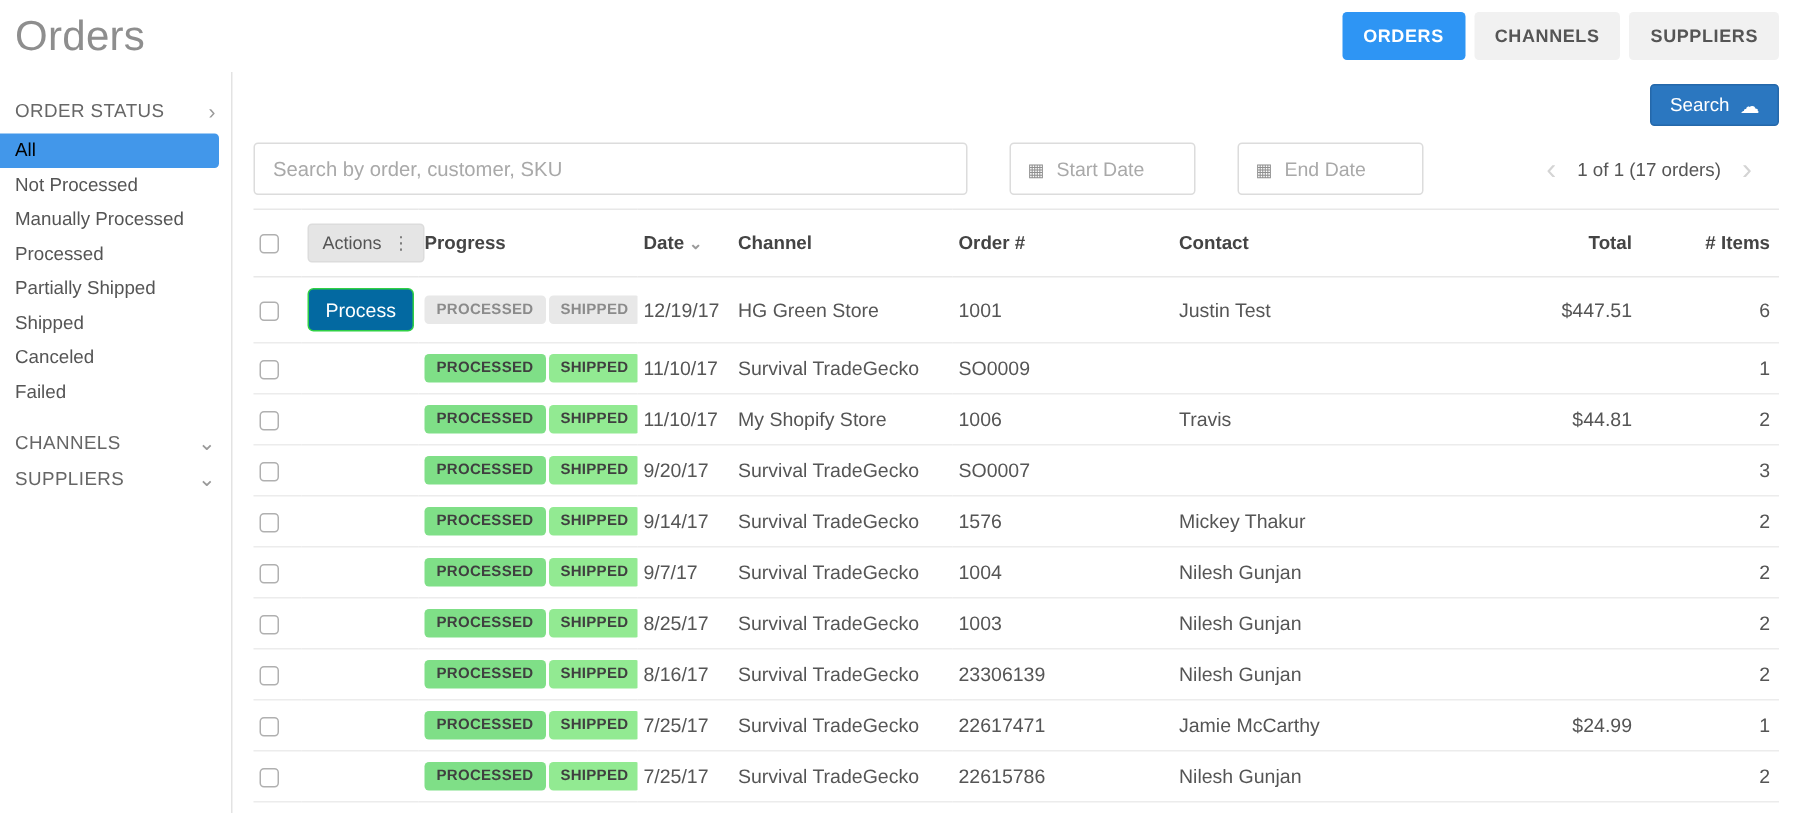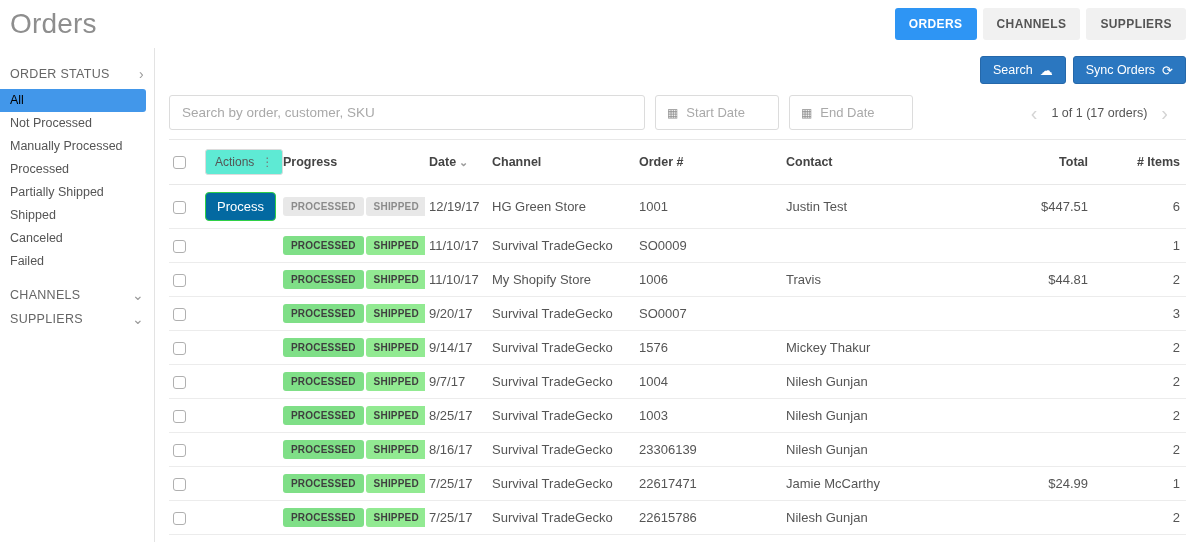--- a/index.html
+++ b/index.html
@@ -37,21 +37,21 @@
   
   .main { flex:1; padding:8px 14px 0 14px; min-width:0; }
 
   .btn-row { display:flex; justify-content:flex-end; gap:7px; margin:0 0 11px 0; }
   .btn-blue {
     background:#2b77c0; color:#fff; border:1px solid #2568aa; border-radius:3px;
     font-size:12.5px; font-family:inherit; padding:6px 12px; display:inline-flex; align-items:center; gap:7px; cursor:pointer;
   }
   .btn-blue .ic { font-size:13px; line-height:1; }
 
-  .filter-row { display:flex; align-items:center; gap:10px; margin-bottom:9px; }
+  .filter-row { display:flex; align-items:center; gap:28px; margin-bottom:9px; }
   .search-input {
     width:476px; height:35px; border:1px solid #dcdcdc; border-radius:3px;
     padding:0 12px; font-size:13.5px; color:#555; font-family:inherit; outline:none;
   }
   .search-input::placeholder { color:#a9a9a9; }
   .date-input {
     display:flex; align-items:center; gap:8px; width:124px; height:35px;
     border:1px solid #dcdcdc; border-radius:3px; padding:0 11px;
     color:#a9a9a9; font-size:13px; cursor:pointer; background:#fff;
   }
@@ -76,21 +76,21 @@
   tbody td { padding:7px 4px; border-bottom:1px solid #ececec; color:#555; white-space:nowrap; overflow:hidden; }
   th.num, td.num { text-align:right; padding-right:6px; }
   .caret { color:#9a9a9a; font-size:11px; margin-left:3px; }
 
   .checkbox {
     appearance:none; -webkit-appearance:none; width:13px; height:13px; margin:0;
     border:1px solid #b0b0b0; border-radius:3px; background:#fff; cursor:pointer; vertical-align:middle;
   }
 
   .actions-btn {
-    display:inline-flex; align-items:center; gap:7px; background:#5eead4; border:1px solid #dcdcdc;
+    display:inline-flex; align-items:center; gap:7px; background:#e5e5e5; border:1px solid #dcdcdc;
     border-radius:3px; color:#555; font-size:12px; font-family:inherit; padding:5px 9px; cursor:pointer; font-weight:normal;
   }
   .actions-btn .ic { color:#777; font-size:12px; }
 
   .process-btn {
     background:#0369a1; color:#fff; border:1px solid #2fd045; border-radius:4px;
     font-size:13px; font-family:inherit; padding:6px 11px; cursor:pointer;
   }
 
   .pill { display:inline-flex; gap:2px; }
@@ -139,24 +139,20 @@
       <span class="side-chevron">⌄</span>
     </div>
   </aside>
 
   <main class="main">
 
     <div class="btn-row">
       <button class="btn-blue">
         <span>Search</span>
         <span class="ic">☁</span>
-      </button>
-      <button class="btn-blue">
-        <span>Sync Orders</span>
-        <span class="ic">⟳</span>
       </button>
     </div>
 
     <div class="filter-row">
       <input class="search-input" type="text" placeholder="Search by order, customer, SKU" style="">
       <div class="date-input">
         <span class="ic">▦</span>
         <span>Start Date</span>
       </div>
       <div class="date-input">

